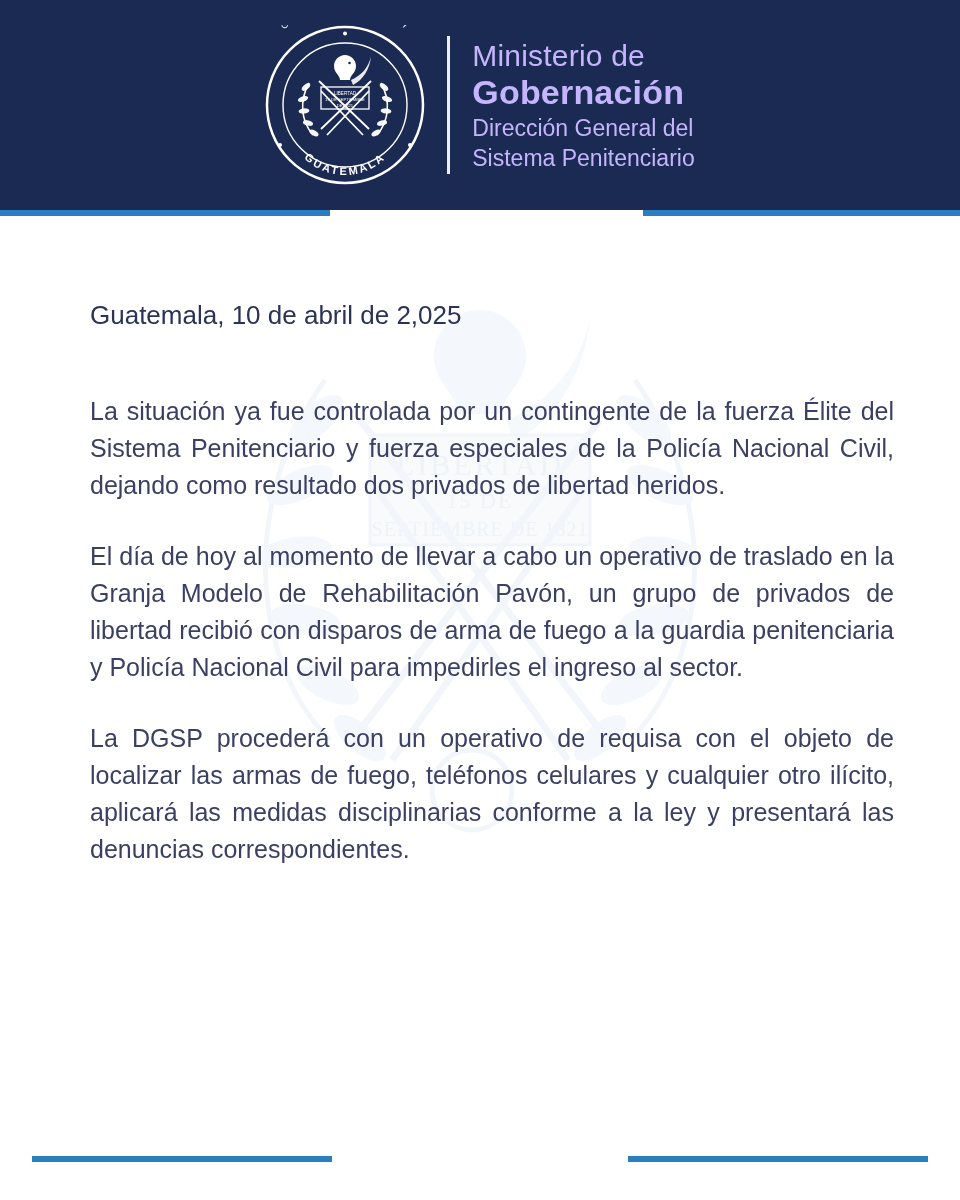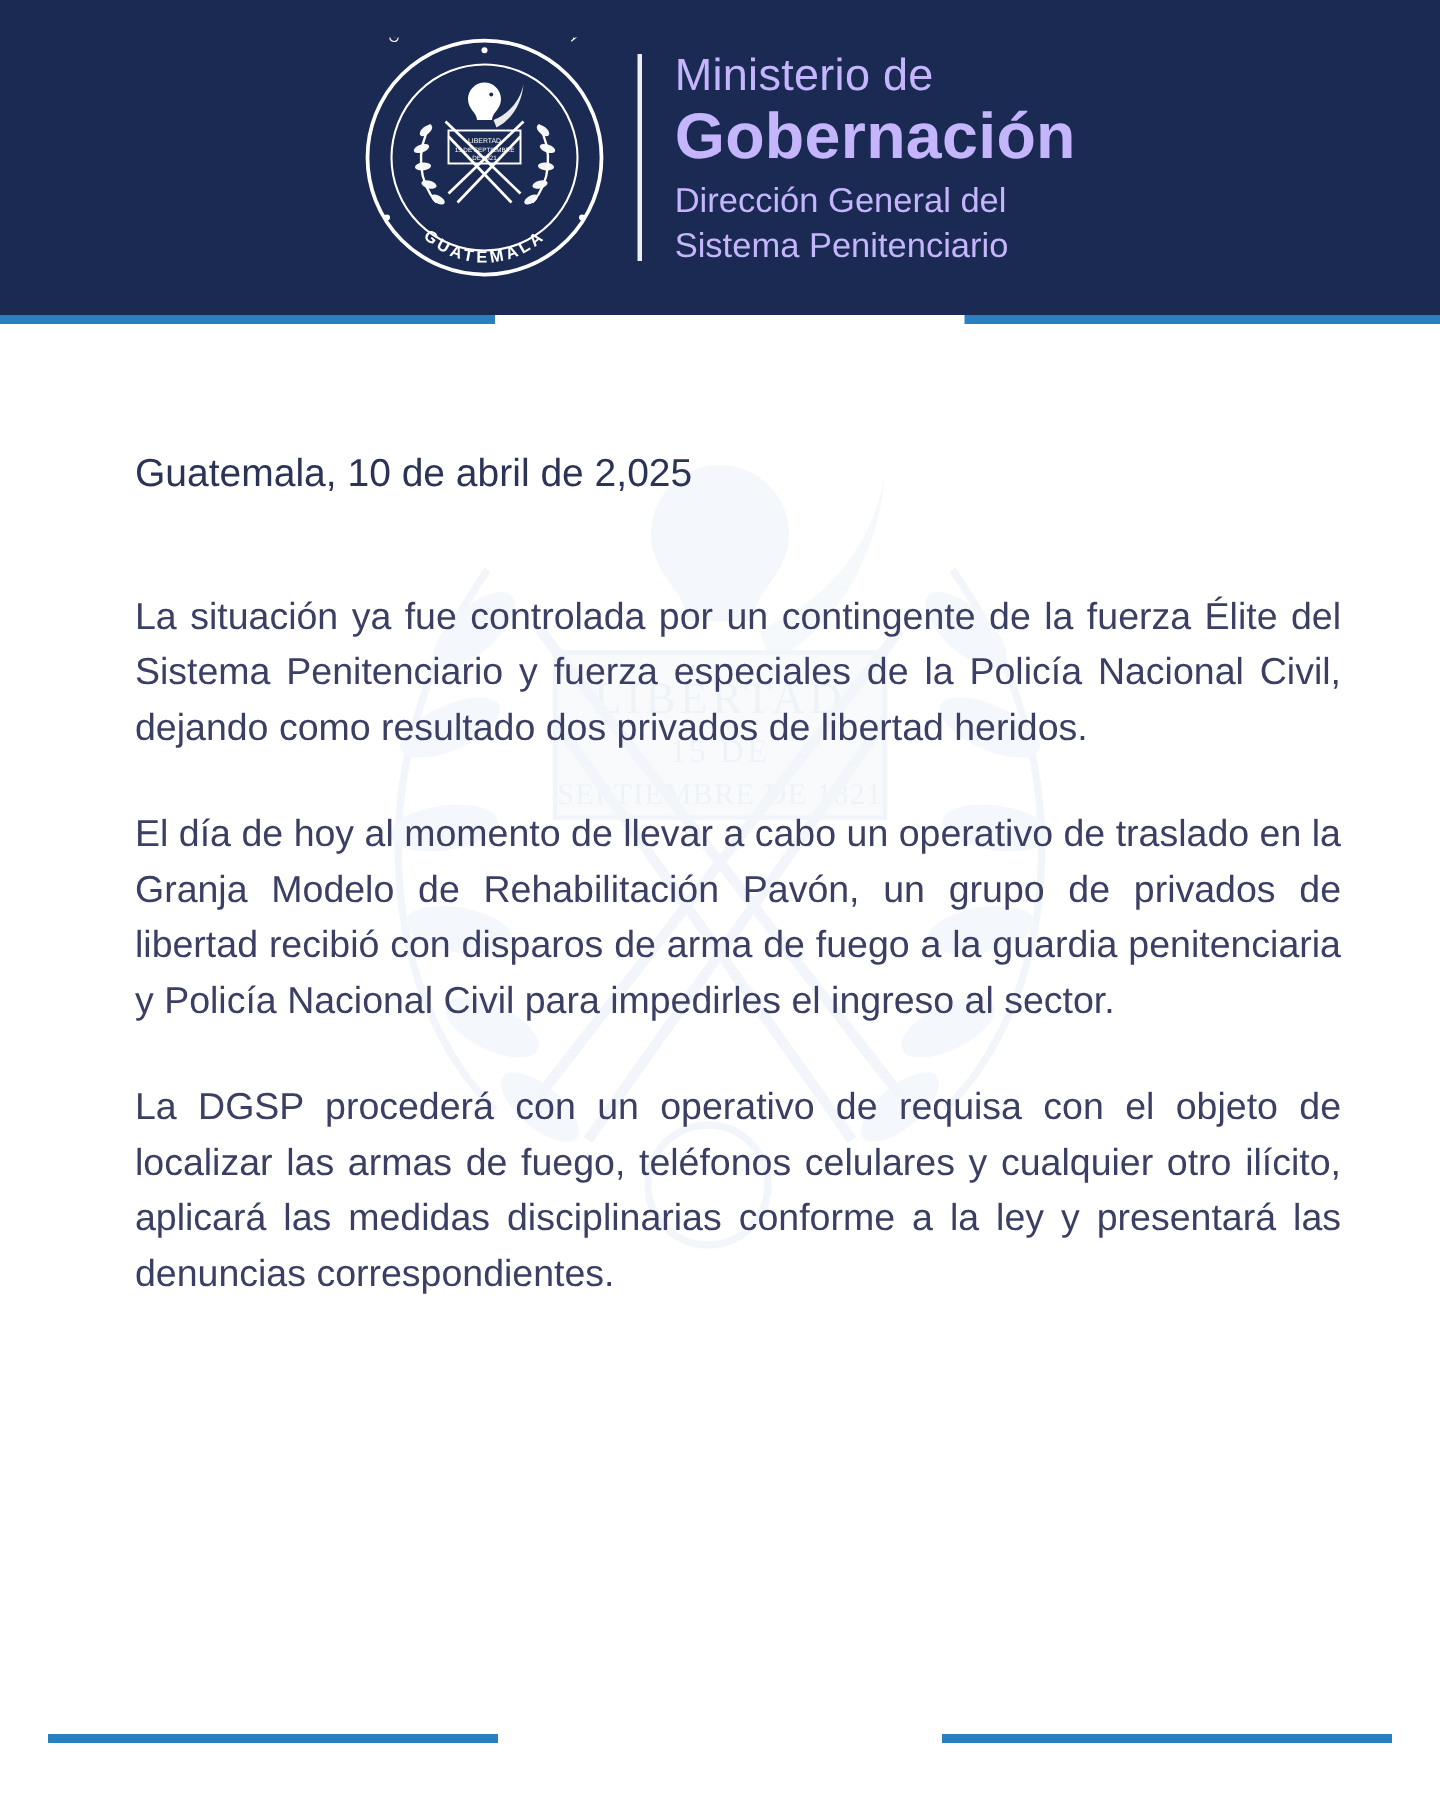--- a/index.html
+++ b/index.html
@@ -52,21 +52,21 @@
   .ministry {
     color: #c4b5fd;
     line-height: 1.18;
   }
   .ministry .l1 {
     font-size: 30px;
     font-weight: 400;
     letter-spacing: .2px;
   }
   .ministry .l2 {
-    font-size: 43px;
+    font-size: 34px;
     font-weight: 700;
     letter-spacing: .2px;
     margin-top: -2px;
   }
   .ministry .l3,
   .ministry .l4 {
     font-size: 23px;
     font-weight: 400;
     margin-top: 3px;
   }

